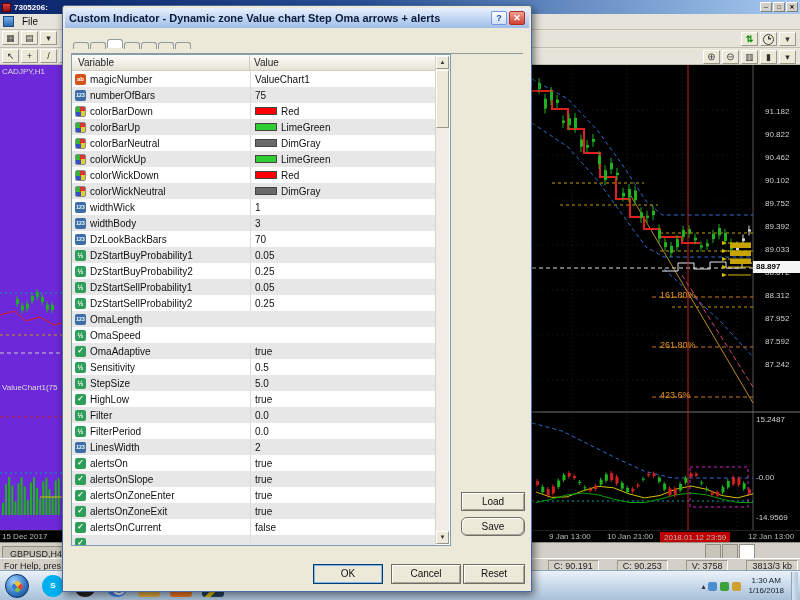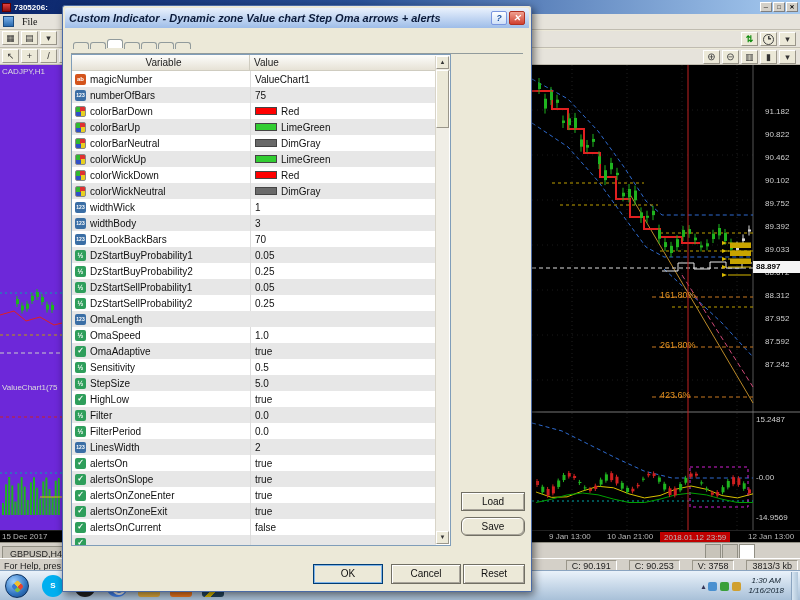--- a/index.html
+++ b/index.html
@@ -11,21 +11,21 @@
   .mt4{position:absolute;left:0;top:0;width:800px;height:570px;background:#ece9d8;}
   .titlebar{height:14px;background:linear-gradient(90deg,#0a246a,#2a5298 45%,#a6caf0);display:flex;align-items:center;padding:0 2px;color:#fff;font-size:8px;font-weight:bold;}
   .app-ico{width:9px;height:9px;background:linear-gradient(#e04040,#901010);border:1px solid #600;margin-right:3px;flex:none;}
   .title-text{white-space:nowrap;overflow:hidden;flex:1;}
   .win-controls{display:flex;gap:1px;}
   .wc{width:12px;height:10px;background:#d4d0c8;border:1px solid;border-color:#fff #808080 #808080 #fff;font-size:6px;line-height:8px;text-align:center;color:#000;}
   .wc-min::before{content:"─";} .wc-max::before{content:"□";} .wc-close::before{content:"✕";}
 
   .menubar{height:16px;background:#e6e3db;border-bottom:1px solid #c0bcb0;display:flex;align-items:center;padding:0 3px;font-size:10px;color:#111;}
   .menu-ico{width:11px;height:11px;background:linear-gradient(#7ab0e8,#2a6ab0);border:1px solid #1a4a80;margin-right:4px;flex:none;}
-  .menu-item{padding:0 4px;font-family:Liberation Serif, serif;}
+  .menu-item{padding:0 4px;}
 
   .tb{position:relative;background:#e6e3db;border-bottom:1px solid #c0bcb0;}
   .tb1{height:17px;} .tb2{height:16px;}
   .lgrp{display:flex;gap:2px;margin:1px 0 0 2px;}
   .rgrp{position:absolute;right:4px;top:1px;display:flex;gap:2px;}
   .tbtn{width:17px;height:14px;background:#ece9d8;border:1px solid;border-color:#fff #9a968a #9a968a #fff;font-size:9px;display:flex;align-items:center;justify-content:center;color:#333;}
   .tbtn .g{line-height:1;}
   .autotrading-icon .g{color:#0a8a0a;font-weight:bold;}
   .zoom-in-icon .g,.zoom-out-icon .g{font-size:10px;color:#444;}
   .clock-icon::after{content:"";width:9px;height:9px;border:1.5px solid #444;border-radius:50%;background:
@@ -55,56 +55,56 @@
   .cross-time{position:absolute;top:0;left:660px;background:#c00000;color:#fff;font-size:8px;padding:1px 4px;white-space:nowrap;}
 
   .tabs-row{position:relative;height:16px;background:#d4d0c8;border-top:1px solid #918f84;}
   .ctab{display:inline-block;height:14px;line-height:14px;padding:0 7px;font-size:9px;background:#c8c4ba;border:1px solid #918f84;border-bottom:none;margin:1px 0 0 2px;color:#222;}
   .rtabs{position:absolute;right:44px;top:0;display:flex;}
   .rtabs .ctab{margin:1px 1px 0 0;}
   .ctab.active{background:#fff;font-weight:bold;}
 
   .status-row{position:relative;height:14px;background:#d4d0c8;border-top:1px solid #fff;font-size:9px;color:#222;display:flex;align-items:center;}
   .status-left{margin-left:4px;width:58px;overflow:hidden;white-space:nowrap;}
-  .status-right{position:absolute;right:2px;top:1px;display:flex;gap:12px;margin-left:36px;}
+  .status-right{position:absolute;right:2px;top:1px;display:flex;gap:18px;margin-left:36px;}
   .sseg{height:11px;line-height:11px;padding:0 5px;border:1px solid;border-color:#9a968a #fff #fff #9a968a;white-space:nowrap;}
 
   
   .taskbar{position:absolute;left:0;bottom:0;width:800px;height:30px;background:linear-gradient(#eaf2fa,#c2d4e6 60%,#a8c0d8);border-top:1px solid #8aa4c0;display:flex;align-items:center;z-index:5;}
   .start-orb{width:24px;height:24px;border-radius:50%;margin:0 8px 0 5px;background:radial-gradient(circle at 35% 30%,#9fd0ff,#2f74c0 60%,#16437c);border:1px solid #0e3260;position:relative;flex:none;}
   .start-orb::after{content:"";position:absolute;left:7px;top:7px;width:9px;height:9px;border-radius:2px;background:conic-gradient(#e84030 0 25%,#7ac043 0 50%,#3a78d0 0 75%,#f0c030 0);transform:rotate(45deg);}
   .task-icons{display:flex;align-items:center;}
   .task-icon{width:22px;height:22px;margin:0 5px;display:flex;align-items:center;justify-content:center;font-size:8px;font-weight:bold;color:#fff;border-radius:4px;}
   .skype-icon{background:#00aff0;border-radius:50%;}
   .app-circle-icon{background:radial-gradient(circle at 35% 35%,#f0f0f0 0 28%,#222 34%);border-radius:50%;}
   .chrome-icon{background:conic-gradient(#ea4335 0 120deg,#4285f4 0 240deg,#34a853 0);border-radius:50%;position:relative;}
   .chrome-icon::after{content:"";position:absolute;left:6px;top:6px;width:10px;height:10px;border-radius:50%;background:#4285f4;border:2px solid #fff;}
   .explorer-icon{background:linear-gradient(#f8d775,#e0a93c);border-radius:3px;}
   .fbs-icon{background:#f07820;font-size:7px;border-radius:3px;}
   .mt4-icon{background:linear-gradient(135deg,#24455c 55%,#d8b800 55% 70%,#24455c 70%);border-radius:3px;}
   .tray{position:absolute;right:2px;top:0;height:30px;display:flex;align-items:center;gap:3px;}
   .tray-arrow{font-size:8px;color:#335;}
   .tray-ico{width:9px;height:9px;border-radius:2px;}
   .ti1{background:#4a90d0;} .ti2{background:#3aa03a;} .ti3{background:#d0a030;}
-  .clock{text-align:center;font-size:8px;color:#10202e;line-height:10px;padding:0 4px;font-style:italic;}
+  .clock{text-align:center;font-size:8px;color:#10202e;line-height:10px;padding:0 4px;}
   .show-desktop{width:7px;height:28px;background:linear-gradient(90deg,#d8e6f2,#b0c6da);border-left:1px solid #8aa4c0;}
 
   
   .dialog{position:absolute;left:62px;top:5px;width:470px;height:587px;background:#ece9d8;border:1px solid #4a6aa5;border-radius:3px 3px 0 0;box-shadow:2px 3px 9px rgba(0,0,0,.55);z-index:10;}
-  .dlg-title{height:20px;margin:2px 2px 0;background:linear-gradient(#e9f1fd,#9ebde8);border-radius:2px 2px 0 0;display:flex;align-items:center;padding:0 4px;font-size:11px;font-weight:bold;color:#0a1a3a;font-style:italic;}
+  .dlg-title{height:20px;margin:2px 2px 0;background:linear-gradient(#e9f1fd,#9ebde8);border-radius:2px 2px 0 0;display:flex;align-items:center;padding:0 4px;font-size:11px;font-weight:bold;color:#0a1a3a;}
   .dlg-title-text{flex:1;white-space:nowrap;overflow:hidden;}
   .tb-btn{width:16px;height:14px;margin-left:2px;border-radius:2px;font-size:9px;font-weight:bold;display:flex;align-items:center;justify-content:center;flex:none;}
   .dlg-help{background:linear-gradient(#fff,#cfe0f8);color:#1a50a0;border:1px solid #7a96df;}
   .dlg-close{background:linear-gradient(#f0a090,#d04030);color:#fff;border:1px solid #b03020;}
   .dlg-tabs{position:absolute;left:8px;top:27px;right:8px;height:21px;border-bottom:1px solid #919b9c;padding-left:2px;}
   .dlg-tab{display:inline-block;padding:3px 7px;font-size:10px;background:#ece9d8;border:1px solid #919b9c;border-bottom:none;border-radius:3px 3px 0 0;margin-right:1px;position:relative;top:2px;color:#222;}
   .dlg-tab.active{background:#fff;top:1px;padding-bottom:5px;z-index:2;}
   .dlg-frame{position:absolute;left:8px;top:48px;width:380px;height:492px;background:#fff;border:1px solid #7f9db9;overflow:hidden;}
   .table-header{height:16px;display:flex;background:linear-gradient(#fdfdfb,#e6e2d6);border-bottom:1px solid #cfccc0;font-size:10px;color:#222;}
-  .th-var{width:178px;line-height:15px;padding-left:6px;border-right:1px solid #cfccc0;text-align:center;}
+  .th-var{width:178px;line-height:15px;padding-left:6px;border-right:1px solid #cfccc0;}
   .th-val{flex:1;line-height:15px;padding-left:4px;}
   .param-table{width:364px;}
   .param-row{height:16px;display:flex;align-items:center;font-size:10px;color:#111;}
   .param-row:nth-child(even){background:#e7e7e7;}
   .row-icon{width:11px;height:11px;margin:0 4px 0 3px;border-radius:2px;flex:none;display:flex;align-items:center;justify-content:center;}
   .row-icon::before{font-size:6px;color:#fff;font-weight:bold;line-height:1;}
   .t-string .row-icon{background:#d4541c;} .t-string .row-icon::before{content:"ab";}
   .t-int .row-icon{background:#3a6ea5;} .t-int .row-icon::before{content:"123";font-size:5px;}
   .t-double .row-icon{background:#2e9e5b;} .t-double .row-icon::before{content:"½";font-size:7px;}
   .t-bool .row-icon{background:#2e9e5b;} .t-bool .row-icon::before{content:"✓";font-size:8px;}
@@ -685,24 +685,20 @@
               <span class="val-text">0.25</span>
             </span>
           </div>
           <div class="param-row t-int">
             <span class="row-icon"></span>
             <span class="var-cell">OmaLength</span>
           </div>
           <div class="param-row t-double">
             <span class="row-icon"></span>
             <span class="var-cell">OmaSpeed</span>
-            <span class="val-cell">
-
-              <span class="val-text">1.0</span>
-            </span>
           </div>
           <div class="param-row t-bool">
             <span class="row-icon"></span>
             <span class="var-cell">OmaAdaptive</span>
             <span class="val-cell">
 
               <span class="val-text">true</span>
             </span>
           </div>
           <div class="param-row t-double">

